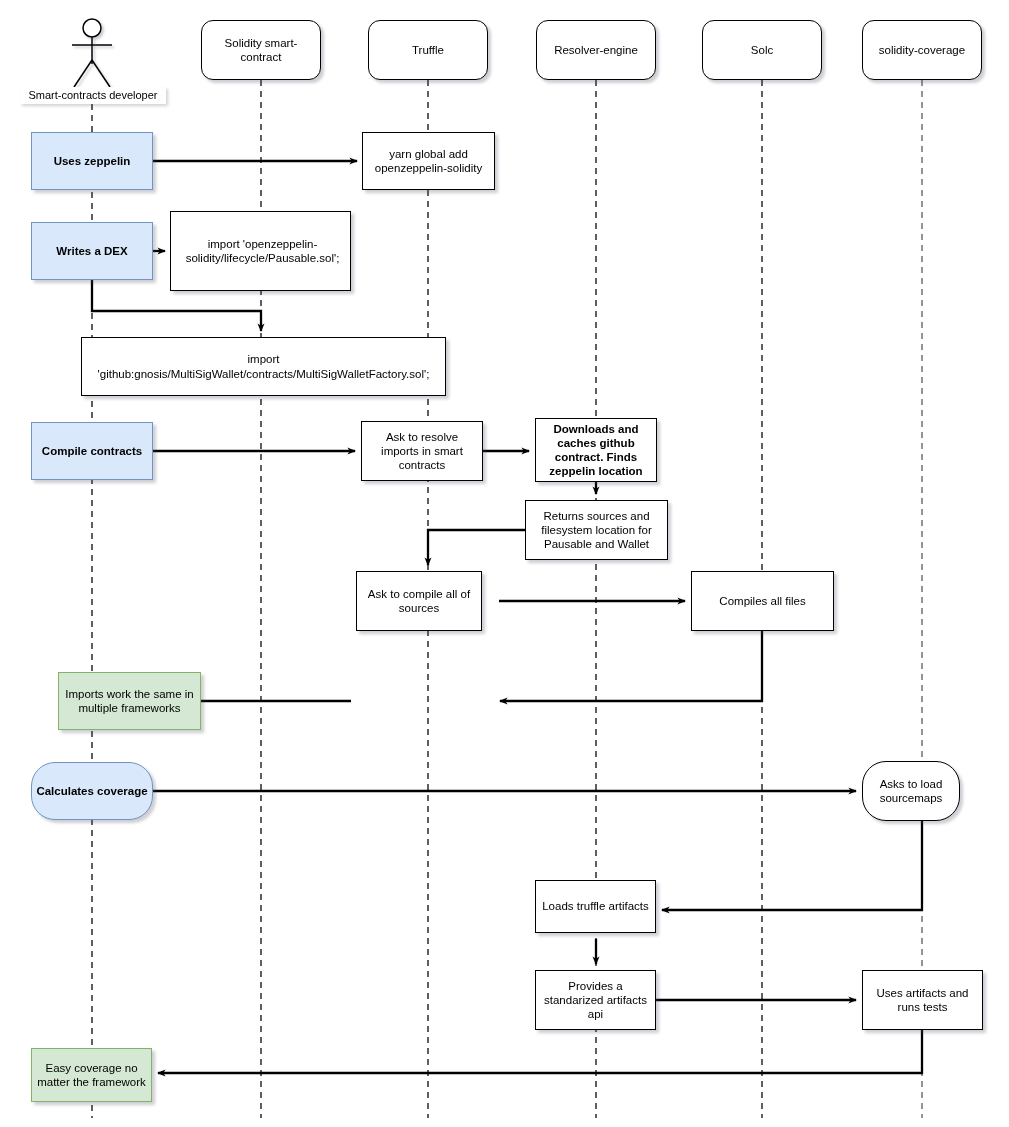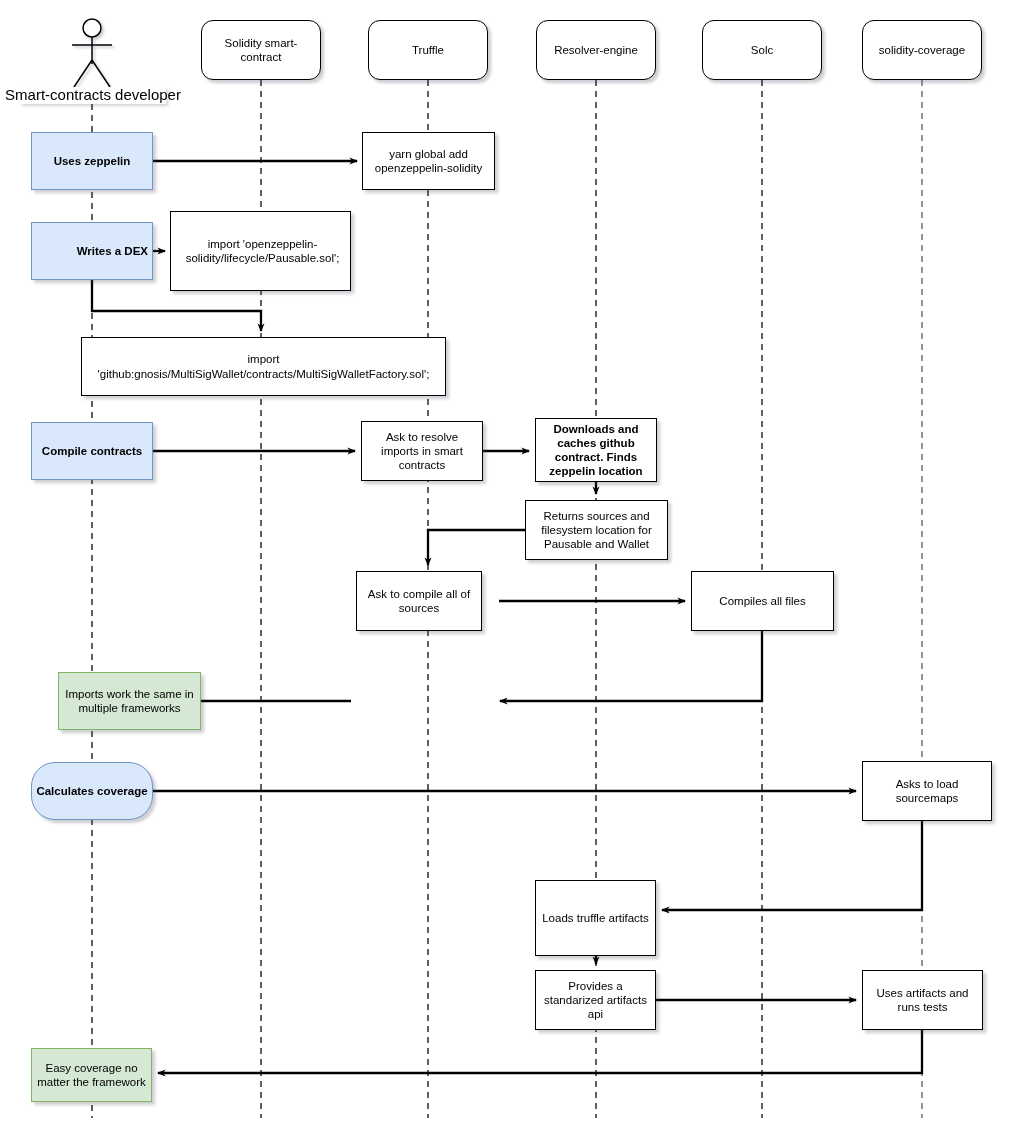--- a/index.html
+++ b/index.html
@@ -56,21 +56,21 @@
     font-weight: bold;
   }
   .node-green {
     background: #d5e8d4;
     border: 1.3px solid #82b366;
   }
   .node-actor-label {
     background: #ffffff;
     border: none;
     box-shadow: 2px 2px 3px rgba(80, 80, 100, 0.25);
-    font-size: 15px;
+    font-size: 11px;
     white-space: nowrap;
   }
 </style>
 </head>
 <body>
 
 <div id="canvas">
 
   <svg id="edges" viewBox="0 0 1009 1127" width="1009" height="1127" xmlns="http://www.w3.org/2000/svg">
     <defs>
@@ -158,21 +158,21 @@
   </div>
 
   <div class="node node-blue" style="left:31px; top:132px; width:122px; height:58px;">
     <span>Uses zeppelin</span>
   </div>
 
   <div class="node node-rect" style="left:362px; top:132px; width:133px; height:58px;">
     <span>yarn global add openzeppelin-solidity</span>
   </div>
 
-  <div class="node node-blue" style="left:31px; top:222px; width:122px; height:58px;justify-content:flex-end;">
+  <div class="node node-blue" style="left:31px; top:222px; width:122px; height:58px;">
     <span>Writes a DEX</span>
   </div>
 
   <div class="node node-rect" style="left:170px; top:211px; width:181px; height:80px;padding-left:8px;">
     <span>import 'openzeppelin-solidity/lifecycle/Pausable.sol';</span>
   </div>
 
   <div class="node node-rect" style="left:81px; top:337px; width:365px; height:59px;">
     <span>import 'github:gnosis/MultiSigWallet/contracts/MultiSigWalletFactory.sol';</span>
   </div>
@@ -203,25 +203,25 @@
 
 
   <div class="node node-green" style="left:22px; top:672px; width:143px; height:58px;margin-left:36px;">
     <span>Imports work the same in multiple frameworks</span>
   </div>
 
   <div class="node node-blue" style="left:31px; top:762px; width:122px; height:58px;border-radius:24px;">
     <span>Calculates coverage</span>
   </div>
 
-  <div class="node node-rect" style="left:862px; top:761px; width:130px; height:60px;">
+  <div class="node node-rect" style="left:862px; top:761px; width:98px; height:60px;border-radius:24px;">
     <span>Asks to load sourcemaps</span>
   </div>
 
-  <div class="node node-rect" style="left:535px; top:880px; width:121px; height:76px;justify-content:center;">
+  <div class="node node-rect" style="left:535px; top:880px; width:121px; height:53px;justify-content:center;">
     <span>Loads truffle artifacts</span>
   </div>
 
   <div class="node node-rect" style="left:535px; top:970px; width:121px; height:60px;">
     <span>Provides a standarized artifacts api</span>
   </div>
 
   <div class="node node-rect" style="left:862px; top:970px; width:121px; height:60px;">
     <span>Uses artifacts and runs tests</span>
   </div>

